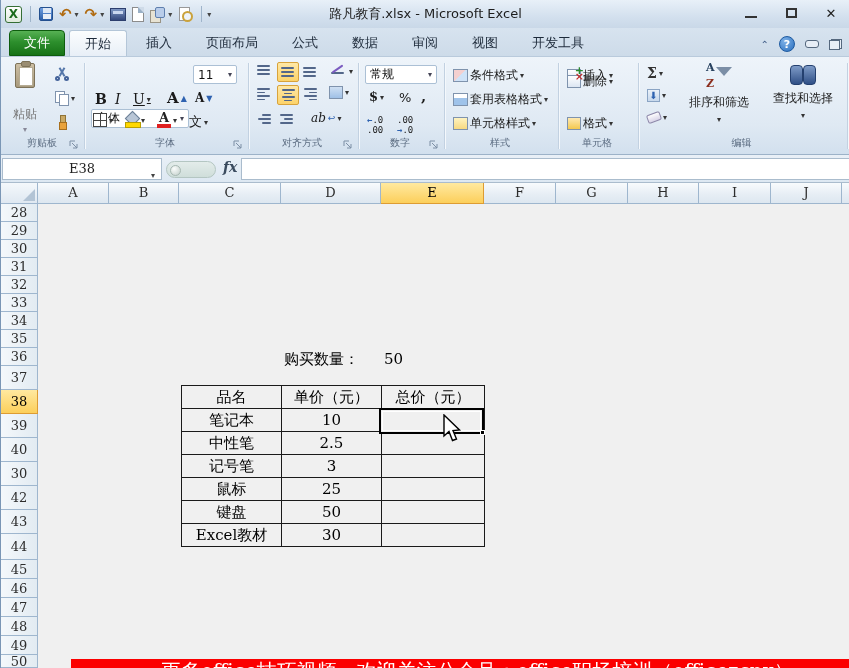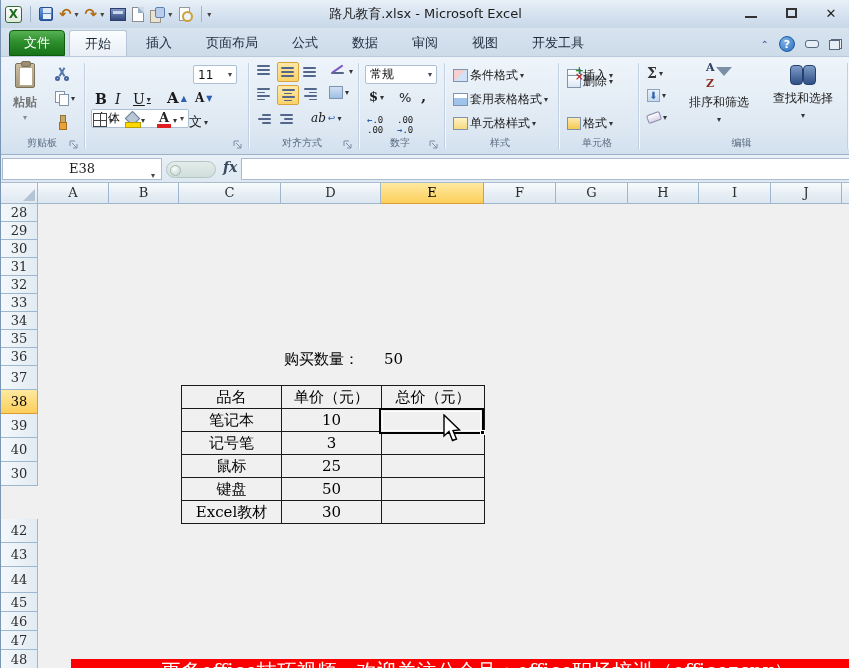--- a/index.html
+++ b/index.html
@@ -216,21 +216,21 @@
       <span class="restr"></span>
     </div>
   </div>
 
   <div class="ribbon">
 
     <div class="rgroup" style="left:2px; width:82px;">
       <div class="gsep"></div>
       <div class="rbtn" style="left:10px; top:4px; flex-direction:column;">
         <span class="clipico"></span>
-        <span style="margin-top:4px; color:#777;font-weight:bold;">粘贴</span>
+        <span style="margin-top:16px; color:#777;">粘贴</span>
         <span class="car8" style="color:#889;">▾</span>
       </div>
       <div class="rbtn" style="left:52px; top:8px;">
           <span class="scis">
             <i></i>
             <i></i>
           </span>
         </div>
       <div class="rbtn" style="left:52px; top:32px;">
           <span class="copyico"></span>
@@ -284,20 +284,21 @@
           <span class="car8">▾</span>
         </div>
       <div class="rbtn" style="left:72px; top:53px;">
           <span class="fontAico">A<i></i></span>
           <span class="car8">▾</span>
         </div>
       <div class="rbtn" style="left:104px; top:54px;">
           <span style="font-size:13px;">文</span>
           <span class="car8">▾</span>
         </div>
+      <div class="glabel">字体</div>
       <span class="launcher">
           <svg width="10" height="10">
             <path d="M1,1 H6 M1,1 V6 M3,3 L8,8 M8,4 V8 H4" stroke="#7d8fa5" fill="none"></path>
           </svg>
         </span>
     </div>
 
     <div class="rgroup" style="left:248px; width:110px;">
       <div class="gsep"></div>
       <div class="rbtn" style="left:6px; top:4px;">
@@ -514,21 +515,21 @@
         <div class="rowh" style="height: 18px;">32</div>
         <div class="rowh" style="height: 18px;">33</div>
         <div class="rowh" style="height: 18px;">34</div>
         <div class="rowh" style="height: 18px;">35</div>
         <div class="rowh" style="height: 18px;">36</div>
         <div class="rowh" style="height: 24px;">37</div>
         <div class="rowh sel" style="height: 24px;">38</div>
         <div class="rowh" style="height: 24px;">39</div>
         <div class="rowh" style="height: 24px;">40</div>
         <div class="rowh" style="height: 24px;">30</div>
-        <div class="rowh" style="height: 24px; margin-top: 33px;">42</div>
+        <div class="rowh" style="height: 24px;">42</div>
         <div class="rowh" style="height: 24px;">43</div>
         <div class="rowh" style="height: 26px;">44</div>
         <div class="rowh" style="height: 19px;">45</div>
         <div class="rowh" style="height: 19px;">46</div>
         <div class="rowh" style="height: 19px;">47</div>
         <div class="rowh" style="height: 19px;">48</div>
         <div class="rowh" style="height: 19px;">49</div>
         <div class="rowh" style="height: 13px;">50</div>
       </div>
 
@@ -542,20 +543,25 @@
               <td style="width: 100px;">品名</td>
               <td style="width: 100px;">单价（元）</td>
               <td style="width: 103px;">总价（元）</td>
             </tr>
             <tr>
               <td style="width: 100px;">笔记本</td>
               <td style="width: 100px;">10</td>
               <td style="width: 103px;"></td>
             </tr>
             <tr>
+              <td style="width: 100px;">中性笔</td>
+              <td style="width: 100px;">2.5</td>
+              <td style="width: 103px;"></td>
+            </tr>
+            <tr>
               <td style="width: 100px;">记号笔</td>
               <td style="width: 100px;">3</td>
               <td style="width: 103px;"></td>
             </tr>
             <tr>
               <td style="width: 100px;">鼠标</td>
               <td style="width: 100px;">25</td>
               <td style="width: 103px;"></td>
             </tr>
             <tr>

